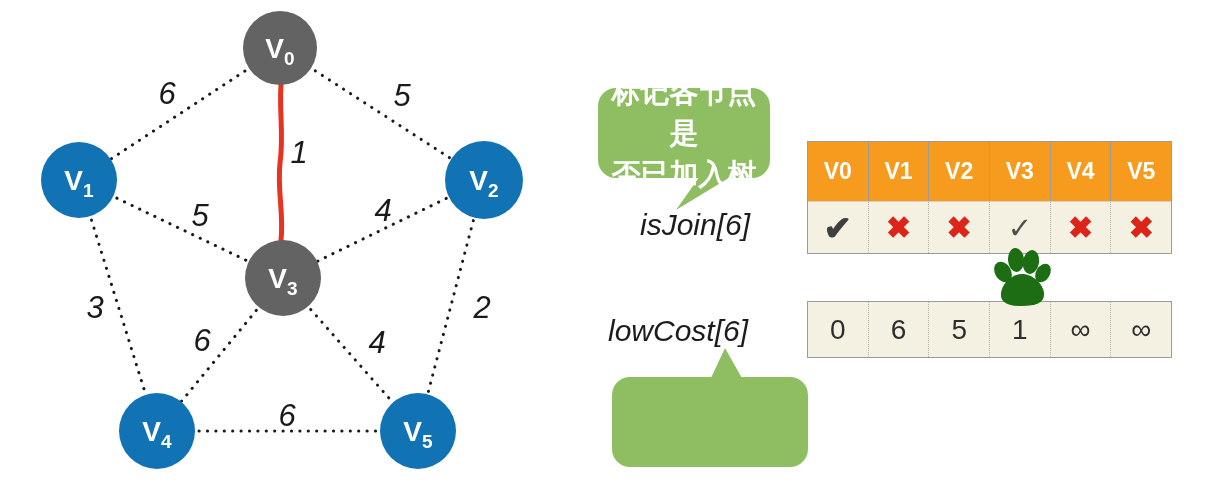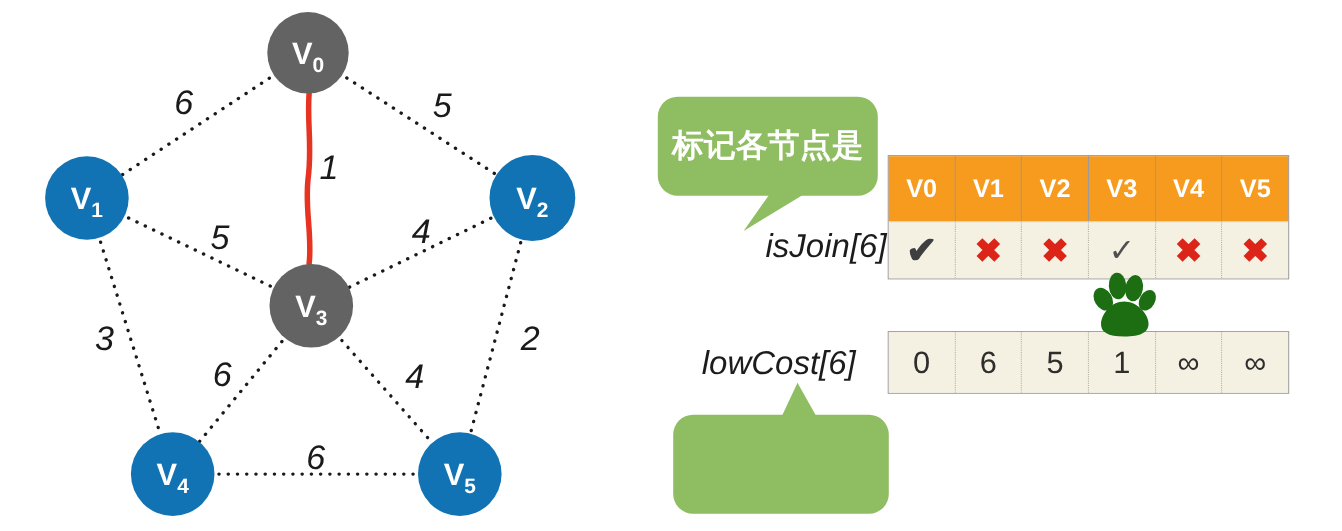--- a/index.html
+++ b/index.html
@@ -17,21 +17,21 @@
   
   .callout{
     position:absolute;background:#8fbe62;border-radius:18px;color:#ffffff;
     font-weight:bold;font-size:29px;text-align:center;line-height:41px;
     display:flex;flex-direction:column;justify-content:center;z-index:3;
   }
   .callout-tail{position:absolute;z-index:2;}
   
   .array-label{
     position:absolute;font-style:italic;font-size:30px;color:#1c1c1c;
-    text-align:right;white-space:nowrap;
+    white-space:nowrap;
   }
   
   .vtable{position:absolute;border:1px solid #9b9b9b;box-sizing:border-box;z-index:1;}
   .trow{display:flex;}
   .hrow{background:#f79b1e;height:59px;}
   .brow{background:#f5f1e2;border-top:1px solid #cfcfcf;}
   .hcell{
     flex:1;display:flex;align-items:center;justify-content:center;
     color:#ffffff;font-weight:bold;font-size:23px;border-right:1px solid #9b9b9b;
   }
@@ -97,22 +97,23 @@
   <text class="weight" x="299" y="163">1</text>
   <text class="weight" x="200" y="226">5</text>
   <text class="weight" x="383" y="221">4</text>
   <text class="weight" x="95" y="318">3</text>
   <text class="weight" x="202" y="351">6</text>
   <text class="weight" x="377" y="353">4</text>
   <text class="weight" x="482" y="318">2</text>
   <text class="weight" x="287" y="426">6</text>
 </svg>
 
-<div class="callout" style="left:598px;top:88px;width:200px;height:90px;">
+<div class="callout" style="left:598px;top:88px;width:172px;height:90px;">
   <div>标记各节点是</div>
+  <div>否已加入树</div>
 </div>
 <svg class="callout-tail" style="left:660px;top:170px;" width="90" height="42" viewBox="0 0 90 42">
   <polygon points="40,6 72,6 16,40" fill="#8fbe62"></polygon>
 </svg>
 
 <div class="array-label" style="left:640px;top:208px;width:166px;">isJoin[6]</div>
 
 <div class="vtable" style="left:807px;top:141px;width:365px;">
   <div class="trow hrow">
     <div class="hcell">V0</div>

